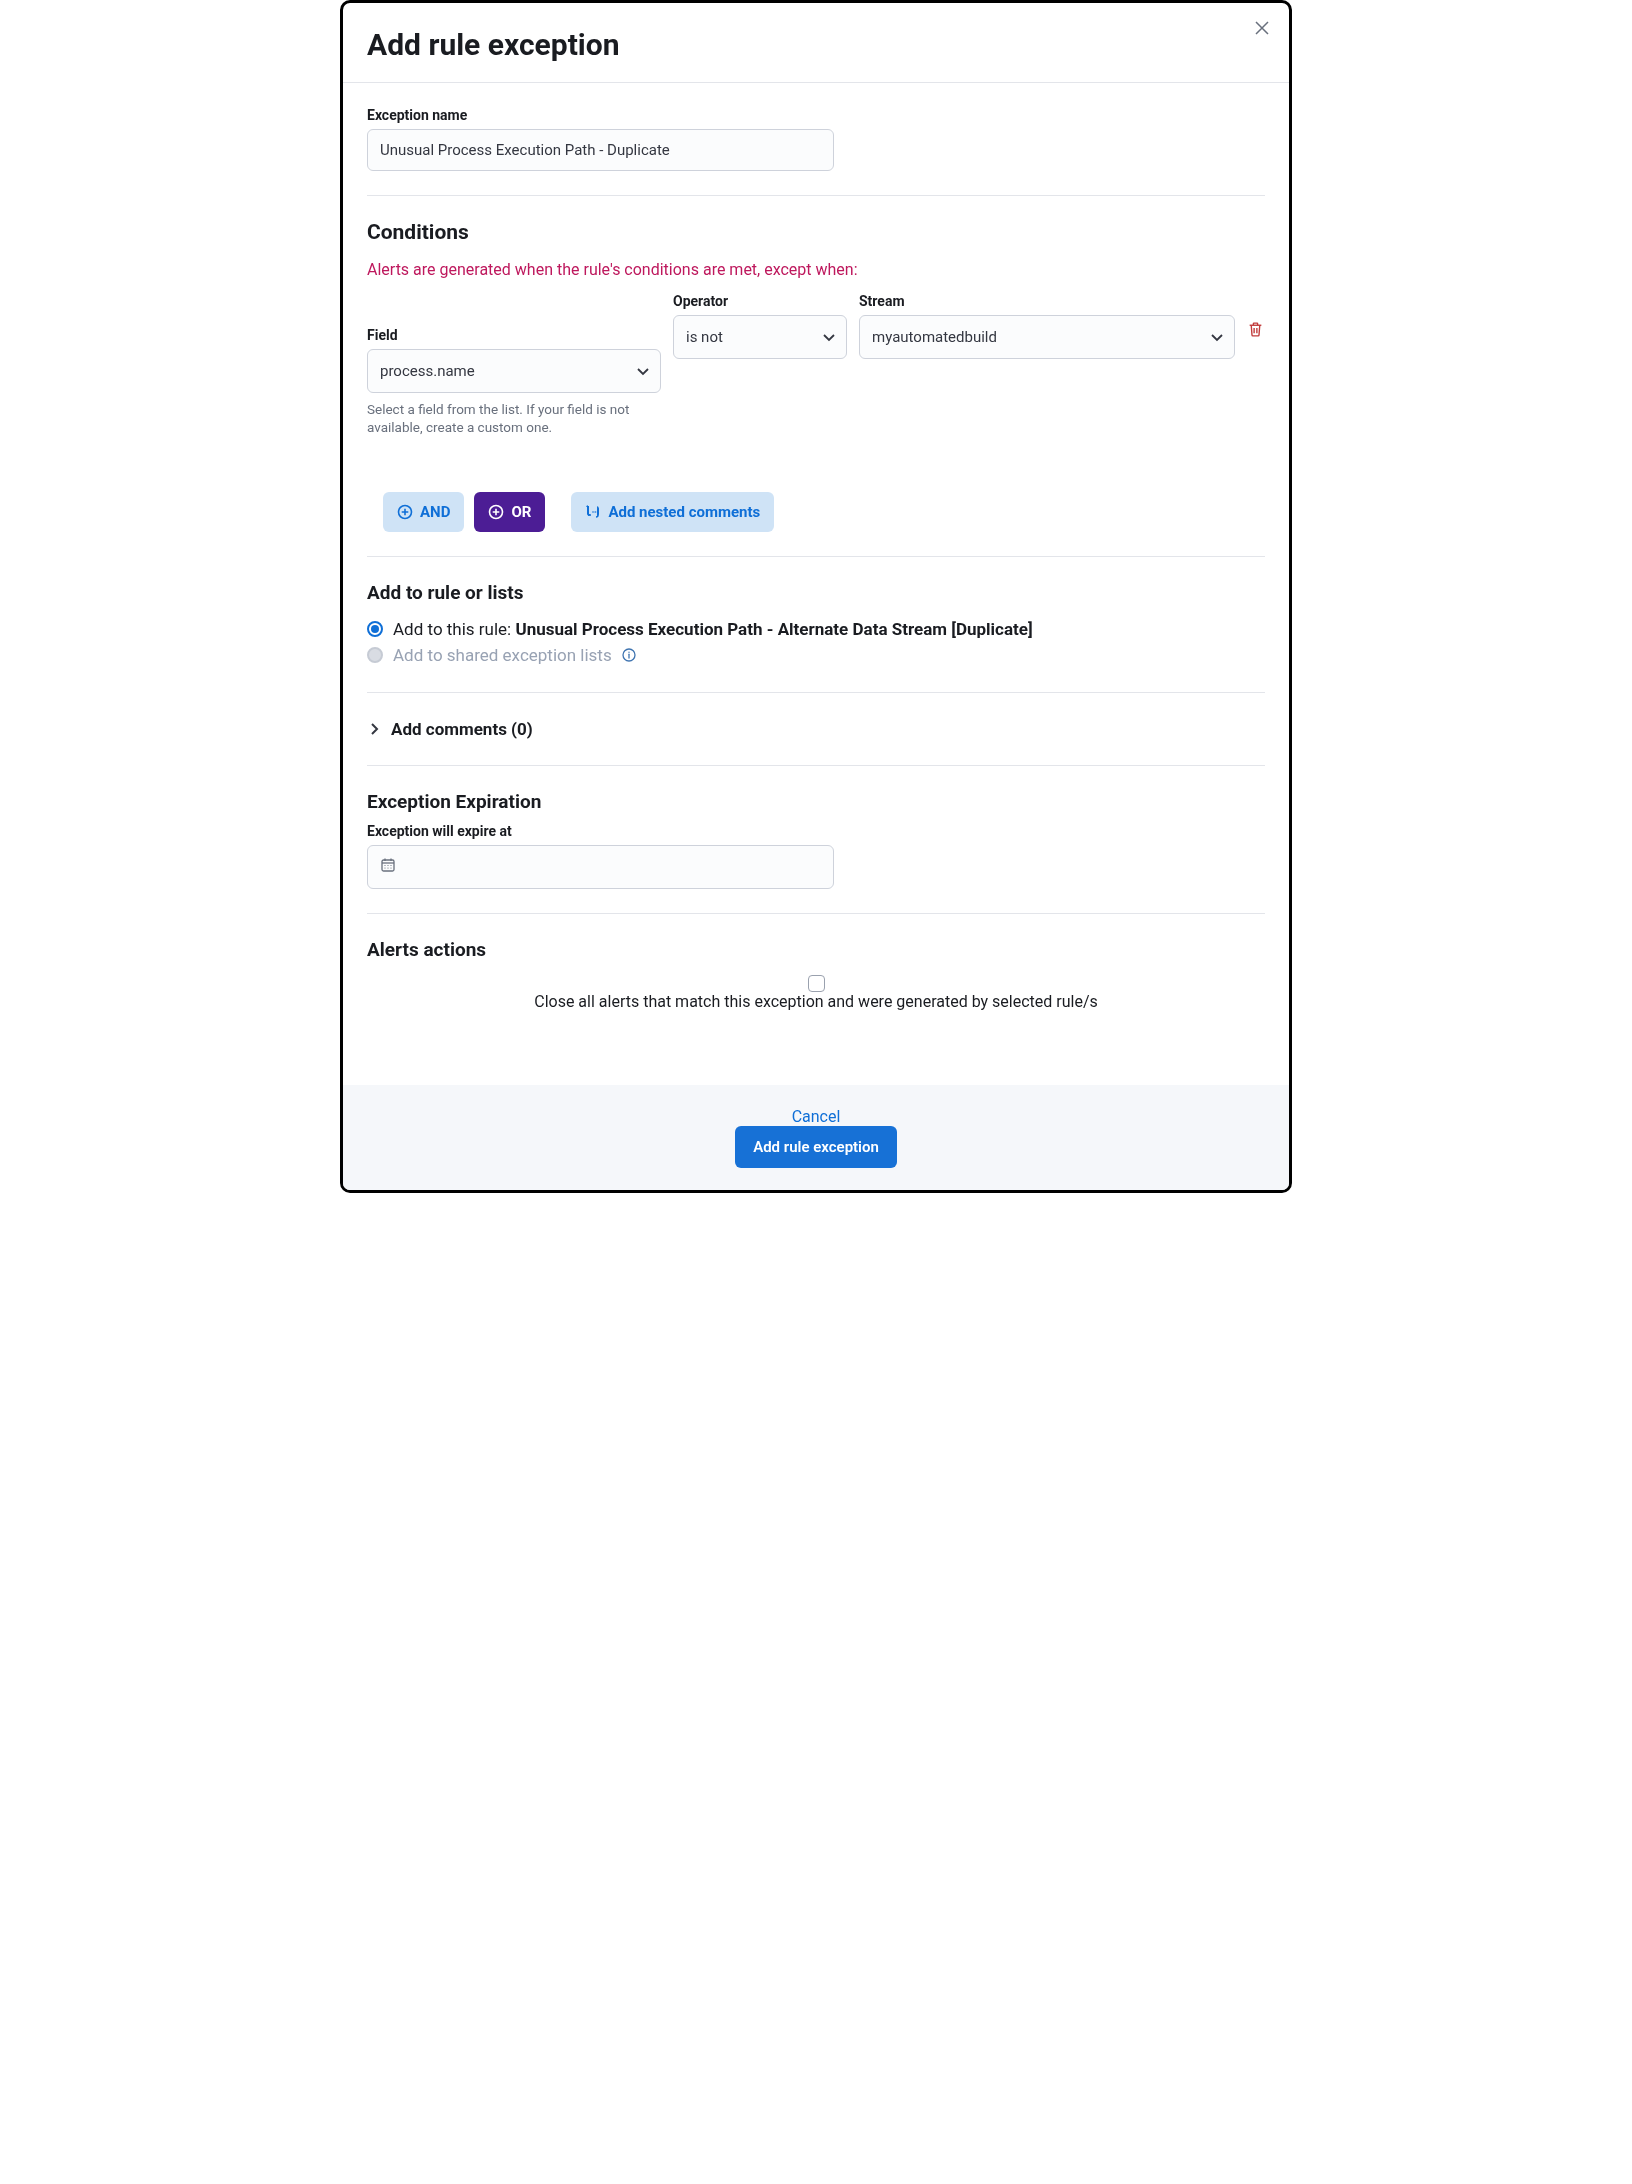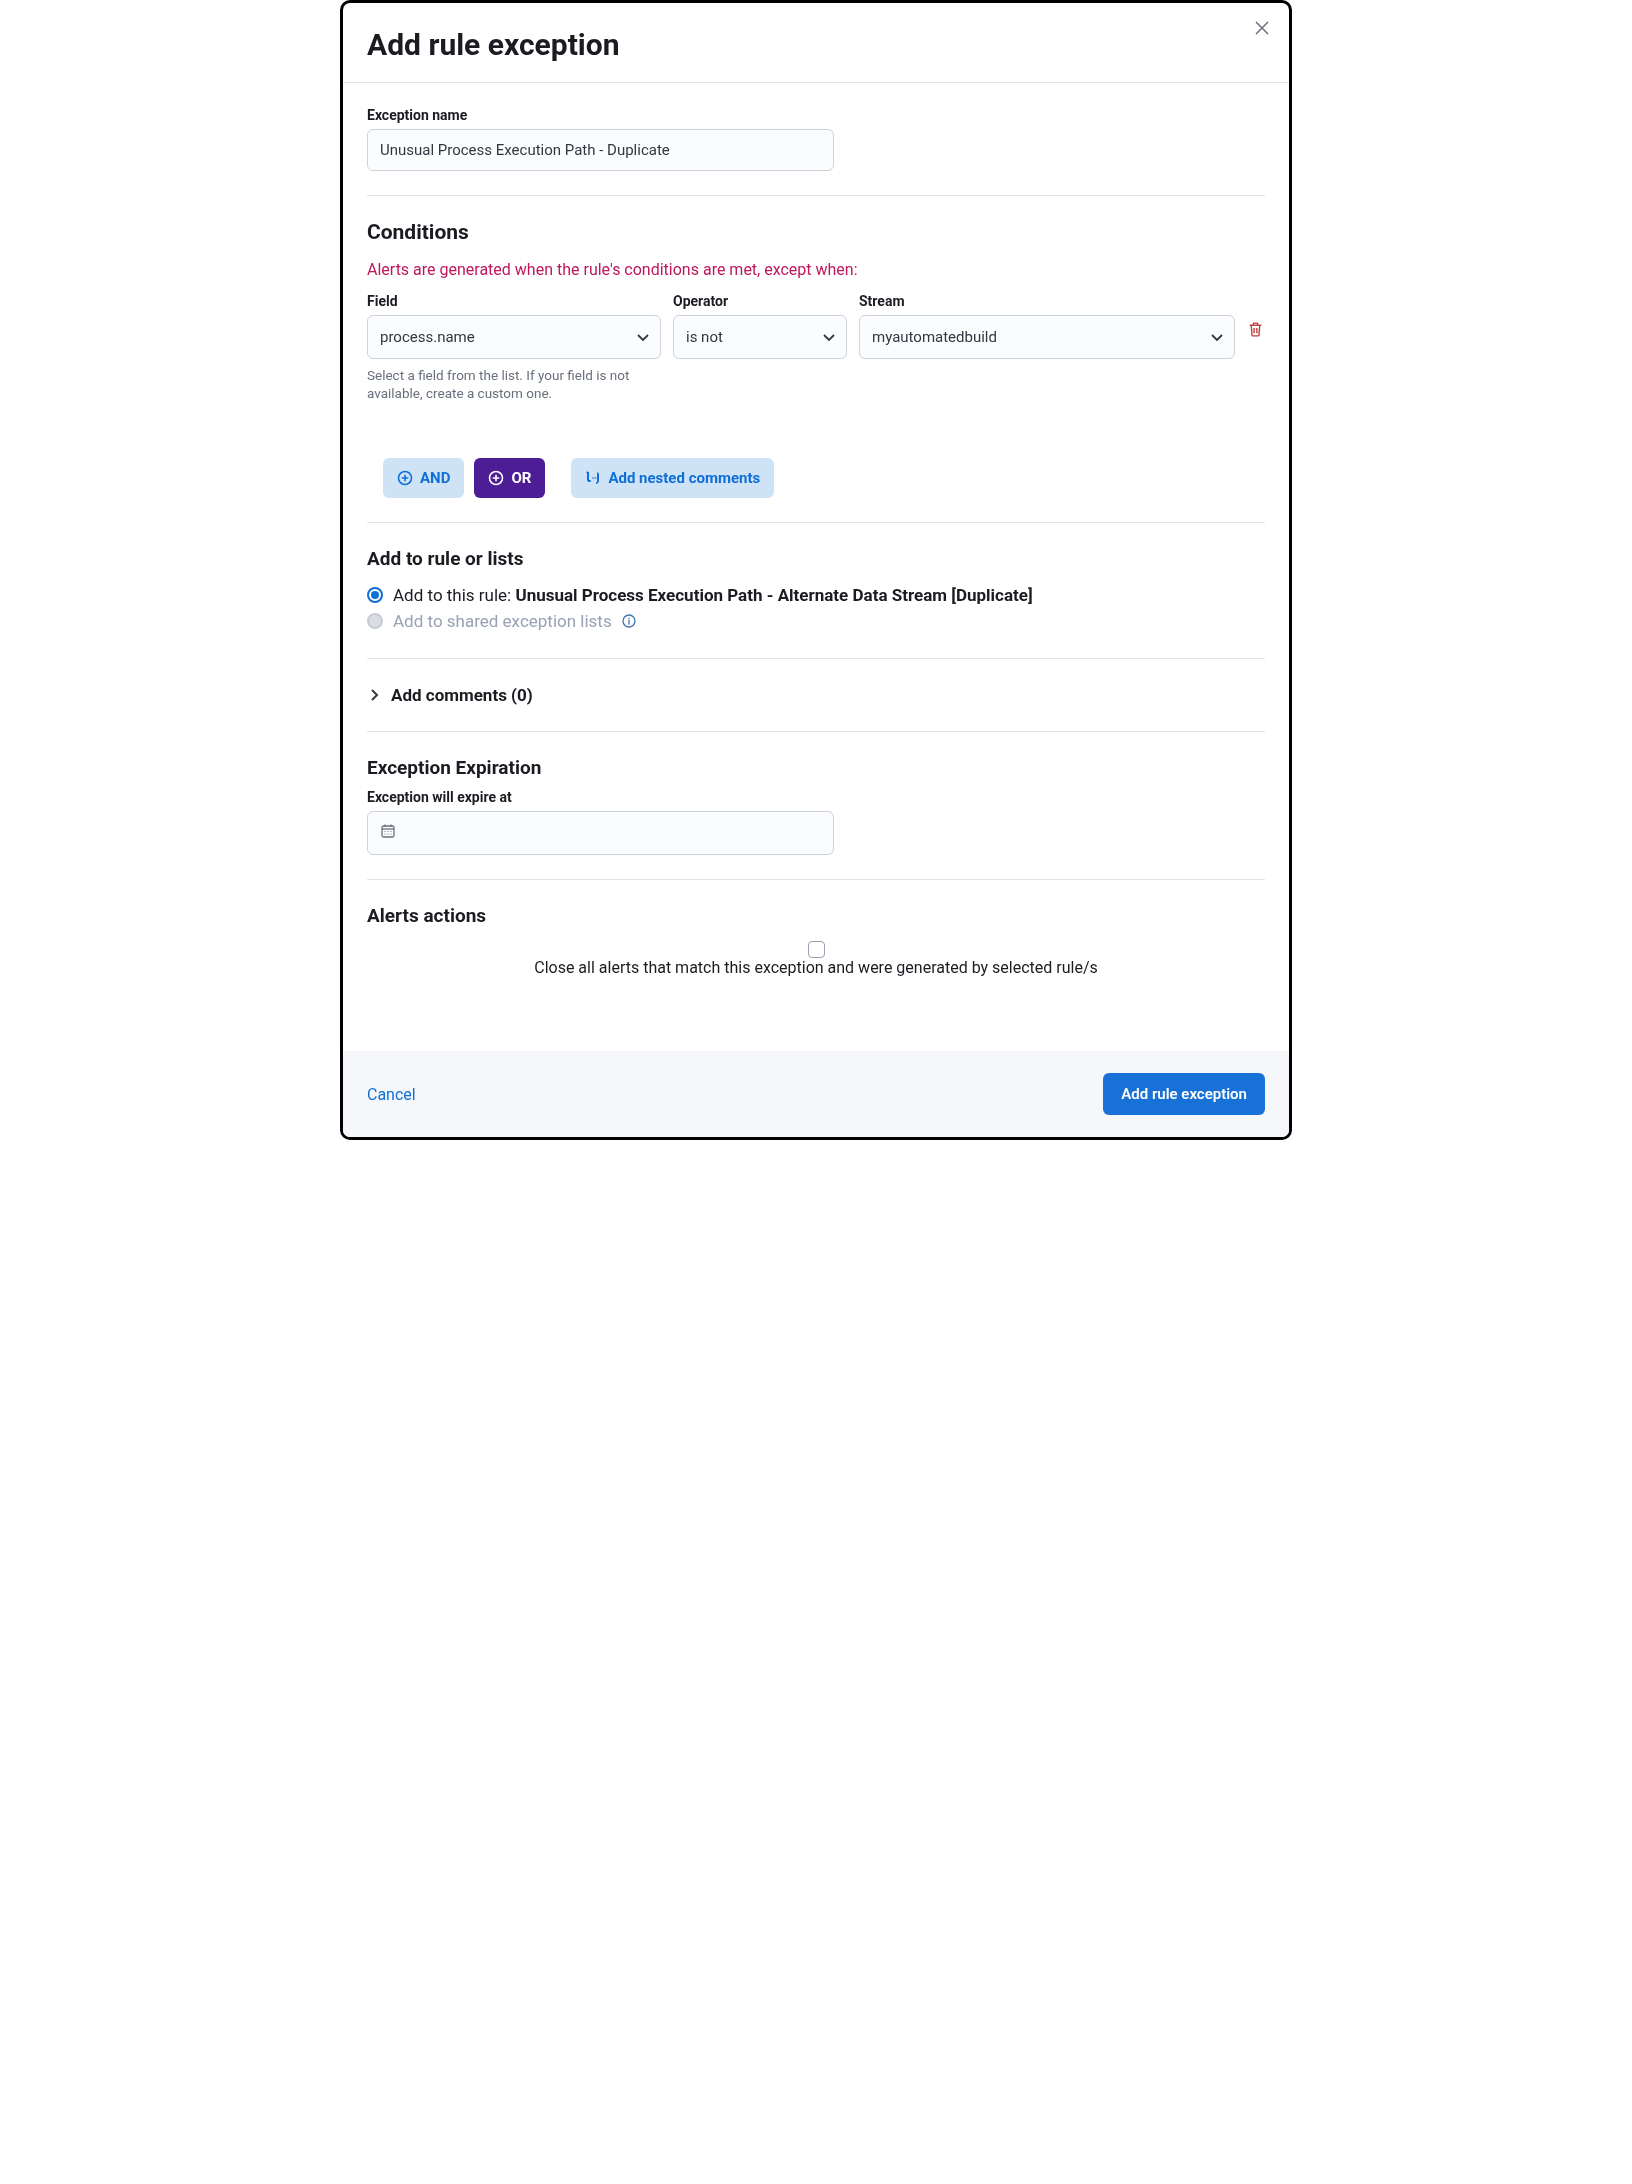--- a/index.html
+++ b/index.html
@@ -77,21 +77,21 @@
     color: #be185d;
     margin: 6px 0 14px 0;
   }
   .cond-row {
     display: flex;
     gap: 12px;
     align-items: flex-start;
   }
   .col { display: flex; flex-direction: column; }
   .col .label-small { margin-bottom: 6px; }
-  .col.field { width: 294px; }
+  .col.field { width: 294px; margin-top: 34px; }
   .col.operator { width: 174px; }
   .col.value { flex: 1; }
   .select-box {
     position: relative;
     height: 44px;
     border: 1px solid #ced2db;
     border-radius: 6px;
     background: #fbfcfd;
     display: flex;
     align-items: center;
@@ -209,24 +209,25 @@
   }
   .chk {
     width: 17px; height: 17px;
     border: 1.5px solid #9aa1ae;
     border-radius: 4px;
     flex-shrink: 0;
     cursor: pointer;
   }
   .modal-footer {
     background: #f5f7fa;
-    padding: 22px 24px;
+    padding: 22px 12px;
     display: flex;
     justify-content: space-between;
     align-items: center;
+    flex-direction: column;
   }
   .cancel-link {
     color: #0f6fd7;
     font-size: 16px;
     font-weight: 400;
     cursor: pointer;
   }
   .primary-btn {
     background: #1771d6;
     color: #fff;

